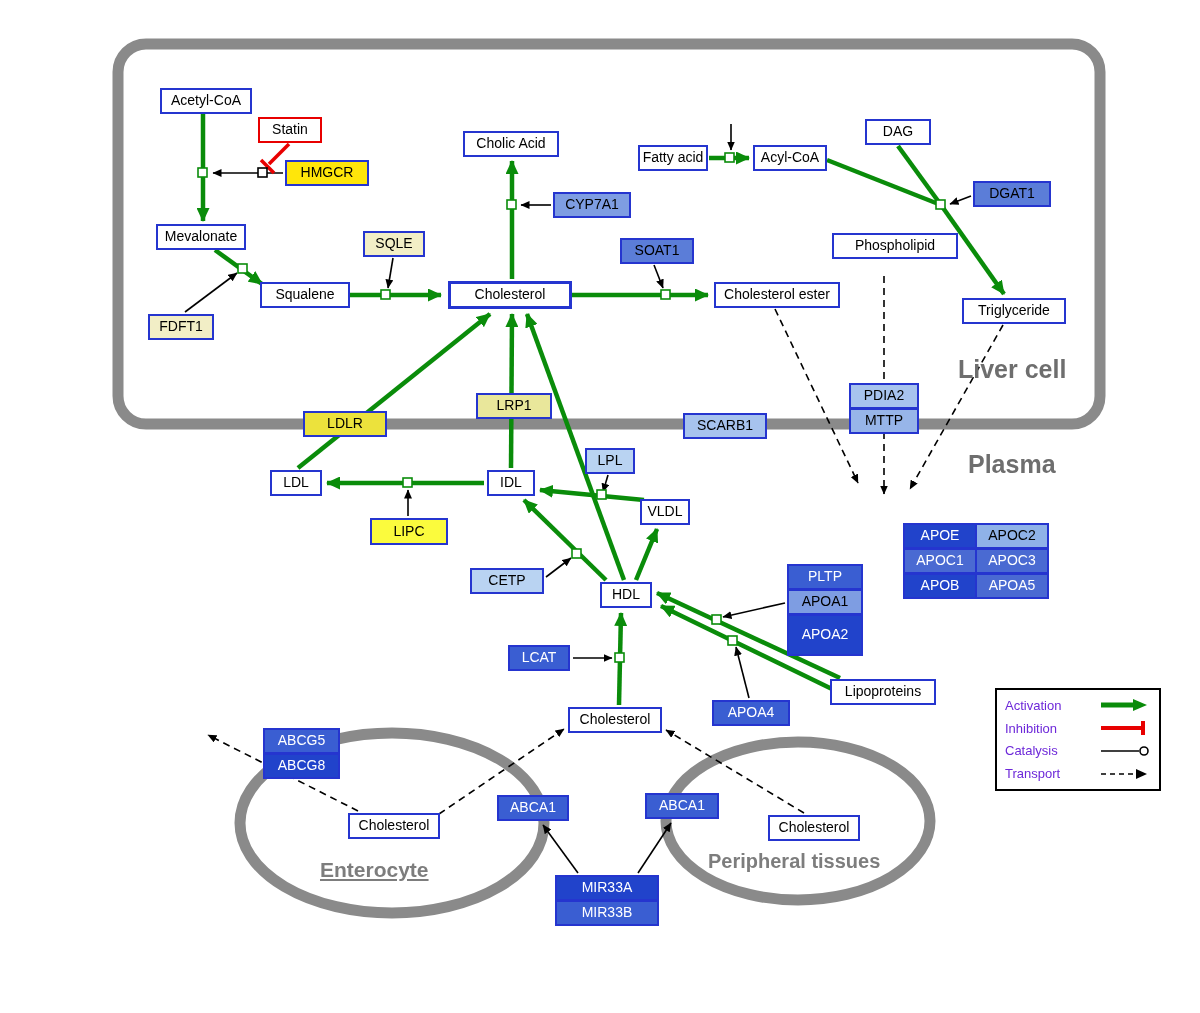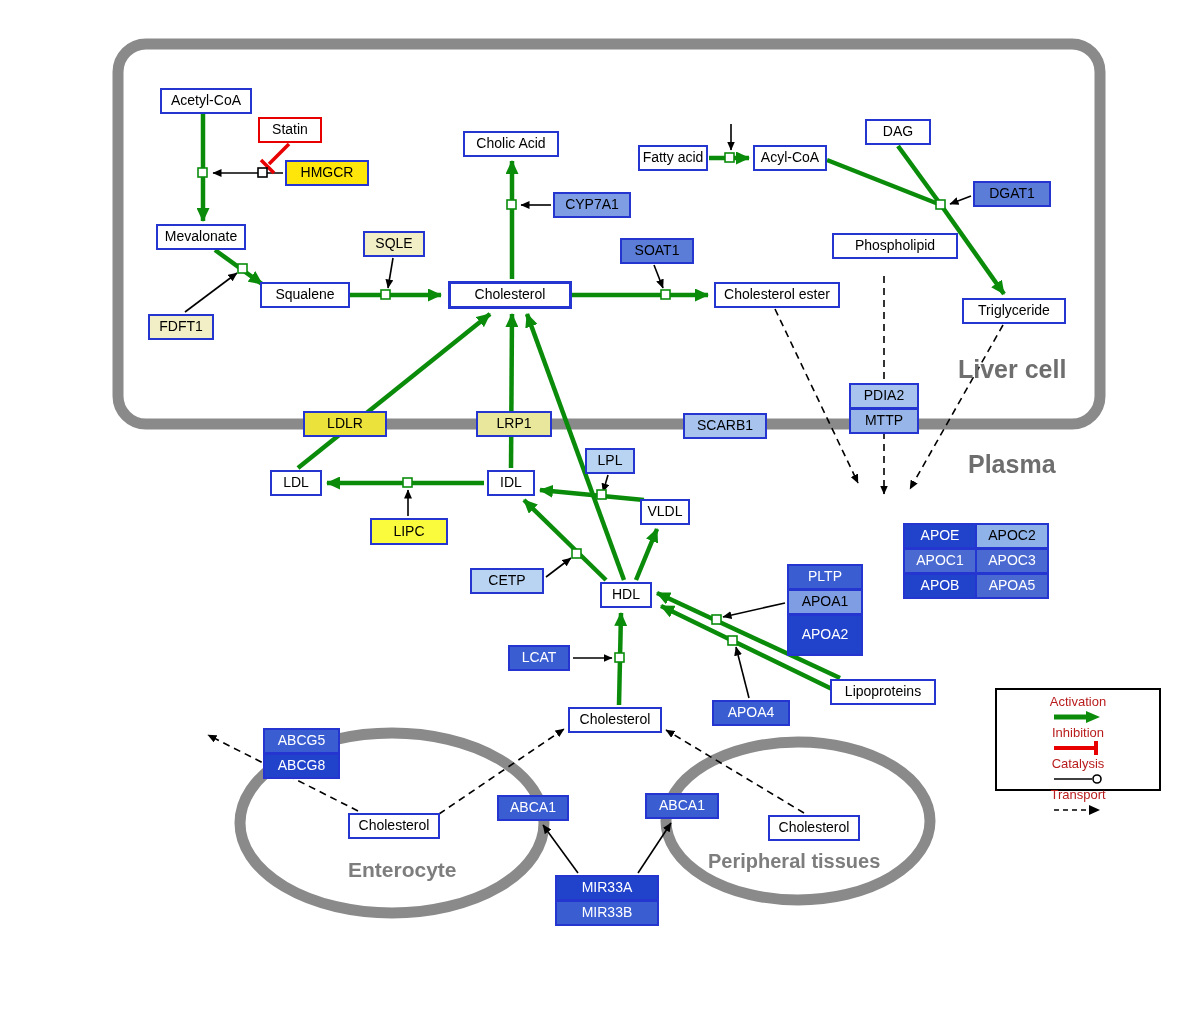--- a/index.html
+++ b/index.html
@@ -23,21 +23,21 @@
   .b-medlight{background:#7e9de2;}
   .b-med{background:#5b7dd8;}
   .b-med2{background:#4a6ad2;color:#fff;}
   .b-dark{background:#3a5ed2;color:#fff;}
   .b-darkest{background:#2143cb;color:#fff;}
   .wrap2{padding:0 12px;}
   .comp-label{position:absolute;z-index:1;font-weight:bold;color:#6e6e6e;}
   #legend{position:absolute;left:995px;top:688px;width:166px;height:103px;box-sizing:border-box;
           border:2px solid #000;background:#fff;z-index:2;display:flex;flex-direction:column;
           justify-content:space-around;padding:4px 8px;}
-  .lg-row{display:flex;align-items:center;justify-content:space-between;font-size:13px;color:#b91c1c;flex-direction:column;}
+  .lg-row{display:flex;align-items:center;justify-content:space-between;font-size:13px;color:#6d28d9;}
 </style>
 </head>
 <body>
 
 <div id="stage">
 
   <svg id="edges" width="1200" height="1013">
     <defs>
       <marker id="mg" markerUnits="userSpaceOnUse" markerWidth="15" markerHeight="13" refX="13" refY="6.5" orient="auto">
         <path d="M0,0 L14,6.5 L0,13 Z" fill="#0a8c0a"></path>
@@ -120,21 +120,21 @@
       <rect x="572" y="549" width="9" height="9"></rect>
       <rect x="712" y="615" width="9" height="9"></rect>
       <rect x="728" y="636" width="9" height="9"></rect>
       <rect x="615" y="653" width="9" height="9"></rect>
       <rect x="258" y="168" width="9" height="9" stroke="#000"></rect>
     </g>
   </svg>
 
   <div class="comp-label" style="left:958px;top:355px;font-size:25px;">Liver cell</div>
   <div class="comp-label" style="left:968px;top:450px;font-size:25px;">Plasma</div>
-  <div class="comp-label" style="left:348px;top:858px;font-size:21px;color:#7d7d7d;">Enterocyte</div>
+  <div class="comp-label" style="left:320px;top:858px;font-size:21px;color:#7d7d7d;text-decoration:underline;">Enterocyte</div>
   <div class="comp-label" style="left:708px;top:850px;font-size:20px;color:#7d7d7d;">Peripheral tissues</div>
 
   <div class="nd" style="left:160px;top:88px;width:92px;height:26px">Acetyl-CoA</div>
   <div class="nd red-border" style="left:258px;top:117px;width:64px;height:26px">Statin</div>
   <div class="nd y-bright" style="left:285px;top:160px;width:84px;height:26px">HMGCR</div>
   <div class="nd" style="left:463px;top:131px;width:96px;height:26px">Cholic Acid</div>
   <div class="nd" style="left:638px;top:145px;width:70px;height:26px">Fatty acid</div>
   <div class="nd" style="left:753px;top:145px;width:74px;height:26px">Acyl-CoA</div>
   <div class="nd" style="left:865px;top:119px;width:66px;height:26px">DAG</div>
   <div class="nd b-med" style="left:973px;top:181px;width:78px;height:26px">DGAT1</div>
@@ -143,21 +143,21 @@
   <div class="nd" style="left:260px;top:282px;width:90px;height:26px">Squalene</div>
   <div class="nd thick" style="left:448px;top:281px;width:124px;height:28px">Cholesterol</div>
   <div class="nd b-med" style="left:620px;top:238px;width:74px;height:26px">SOAT1</div>
   <div class="nd" style="left:714px;top:282px;width:126px;height:26px">Cholesterol ester</div>
   <div class="nd" style="left:832px;top:233px;width:126px;height:26px">Phospholipid</div>
   <div class="nd" style="left:962px;top:298px;width:104px;height:26px">Triglyceride</div>
   <div class="nd y-pale" style="left:148px;top:314px;width:66px;height:26px">FDFT1</div>
   <div class="nd b-medlight" style="left:553px;top:192px;width:78px;height:26px">CYP7A1</div>
 
   <div class="nd y-ldlr" style="left:303px;top:411px;width:84px;height:26px">LDLR</div>
-  <div class="nd y-lrp" style="left:476px;top:411px;width:76px;height:26px">LRP1</div>
+  <div class="nd y-lrp" style="left:476px;top:393px;width:76px;height:26px">LRP1</div>
   <div class="nd b-light2" style="left:683px;top:413px;width:84px;height:26px">SCARB1</div>
   <div class="nd b-light2" style="left:849px;top:383px;width:70px;height:26px">PDIA2</div>
   <div class="nd b-light3" style="left:849px;top:408px;width:70px;height:26px">MTTP</div>
 
   <div class="nd" style="left:270px;top:470px;width:52px;height:26px">LDL</div>
   <div class="nd" style="left:487px;top:470px;width:48px;height:26px">IDL</div>
   <div class="nd b-light" style="left:585px;top:448px;width:50px;height:26px">LPL</div>
   <div class="nd" style="left:640px;top:499px;width:50px;height:26px">VLDL</div>
   <div class="nd y-lipc" style="left:370px;top:518px;width:78px;height:27px">LIPC</div>
   <div class="nd b-light" style="left:470px;top:568px;width:74px;height:26px">CETP</div>

